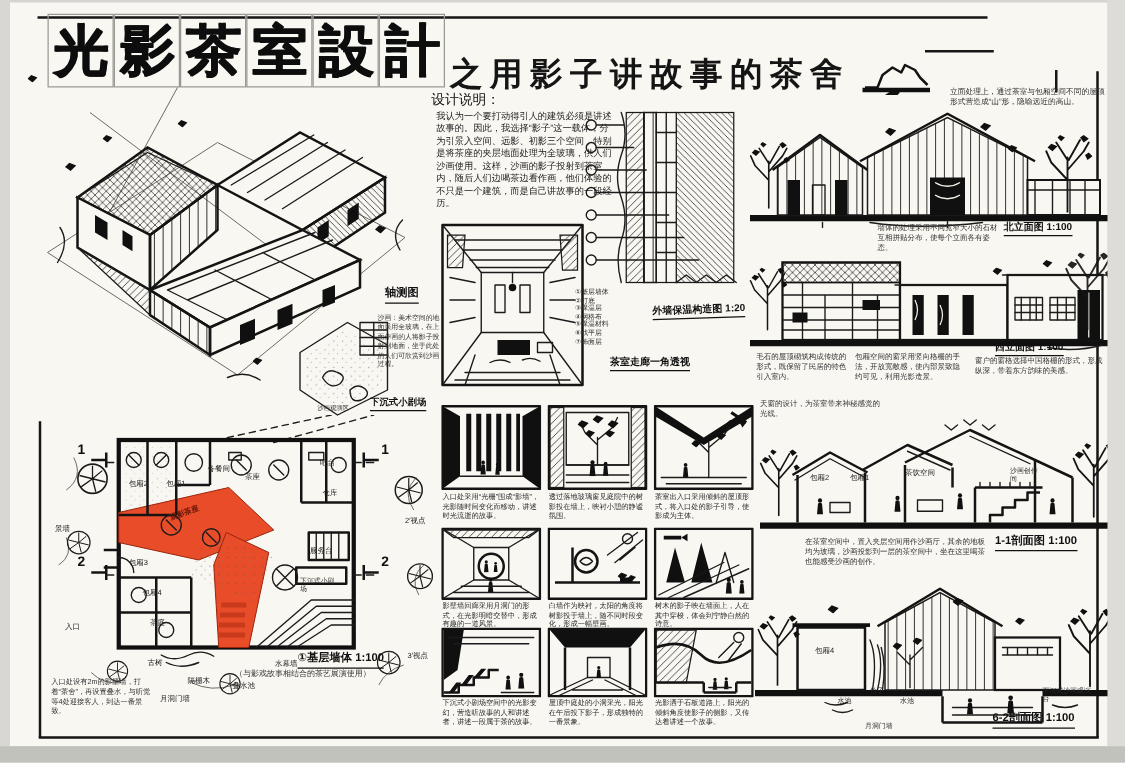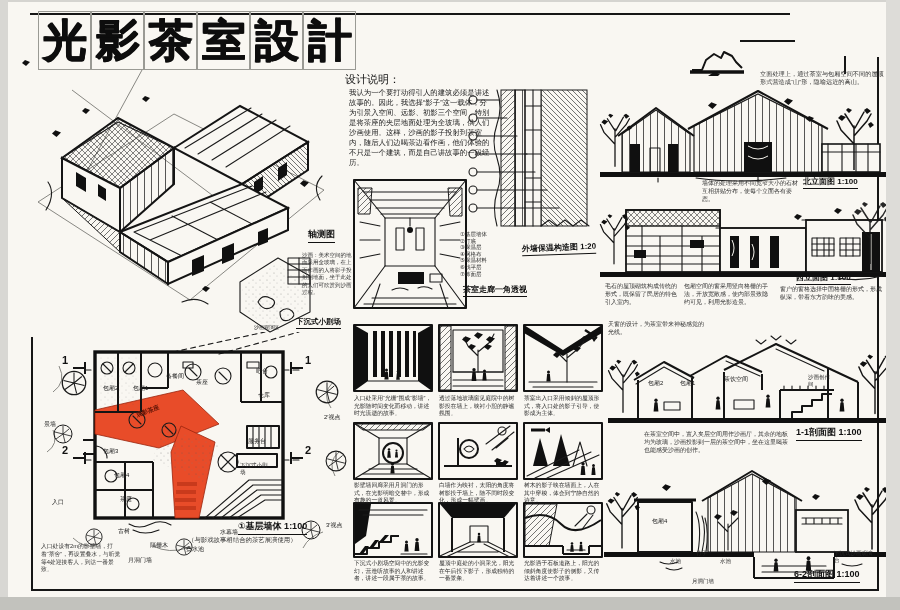--- a/index.html
+++ b/index.html
@@ -95,20 +95,21 @@
   <div class="vline" style="left:23px;top:335px;height:253px;width:1.6px;"></div>
 
   <div id="title-row">
     <div class="tchar">光</div>
     <div class="tchar">影</div>
     <div class="tchar">茶</div>
     <div class="tchar">室</div>
     <div class="tchar">設</div>
     <div class="tchar">計</div>
   </div>
+  <div id="subtitle">之用影子讲故事的茶舍</div>
   <svg class="abs" style="left:680px;top:44px" width="58" height="30">
     <path class="s2" d="M4,24 L14,24 L18,14 L26,8 L33,12 L36,6 L44,10 L48,16 L54,22"></path>
     <path d="M2,26 H56" stroke="#101010" stroke-width="3.5" fill="none"></path>
     <path class="f" d="M20,30 l6,-4 6,2 -5,5z"></path>
   </svg>
 
   <svg class="abs" style="left:14px;top:58px" width="316" height="252" viewBox="0 0 316 252">
     <path class="s0" d="M16,142 L152,54 L302,130 L168,240 Z"></path>
     <path class="s0" d="M50,30 L210,150 M120,10 L60,120"></path>
 
@@ -162,21 +163,21 @@
     <path d="M6,10 h14 l-2,26 h-12z M96,10 h14 v28 h-12z" class="h"></path>
     <path class="s" d="M8,44 L28,48 M8,62 L28,62 M8,80 L28,76 M108,44 L88,48 M108,62 L88,62 M108,80 L88,76"></path>
     <rect x="44" y="50" width="8" height="22" class="s"></rect>
         <rect x="64" y="50" width="8" height="22" class="s"></rect>
     <path class="s" d="M58,40 V48"></path>
         <circle cx="58" cy="52" r="3" class="f"></circle>
     <rect x="46" y="94" width="26" height="12" class="f"></rect>
     <path class="s" d="M40,112 q8,-4 16,0 M66,110 q7,-3 14,1 M20,120 L96,120 M12,126 L104,126 M28,106 L20,130 M88,106 L96,130"></path>
     <rect x="78" y="96" width="12" height="8" class="s"></rect>
   </svg>
-  <div class="cap cap-sm" style="left:455px;top:282px">茶室走廊一角透视</div>
+  <div class="cap cap-sm" style="left:480px;top:282px">茶室走廊一角透视</div>
 
   <svg class="abs" style="left:455px;top:84px" width="132" height="146" viewBox="0 0 132 146">
     <rect x="78" y="4" width="46" height="136" class="hd" stroke-width="1.4"></rect>
     <rect x="62" y="4" width="16" height="136" class="w" stroke="#1b1b1b"></rect>
     <path class="s" d="M70,4 V140 M62,20 H78 M62,44 H78 M62,68 H78 M62,92 H78 M62,116 H78"></path>
     <rect x="52" y="4" width="10" height="136" class="hv"></rect>
     <rect x="38" y="4" width="14" height="136" fill="url(#hatch)" stroke="#1b1b1b"></rect>
     <path class="s" d="M34,4 q6,18 0,34 q-6,18 0,34 q6,18 0,34 q-5,16 0,34"></path>
     <circle cx="10" cy="14" r="4" class="s"></circle>
         <circle cx="10" cy="32" r="4" class="s"></circle>

